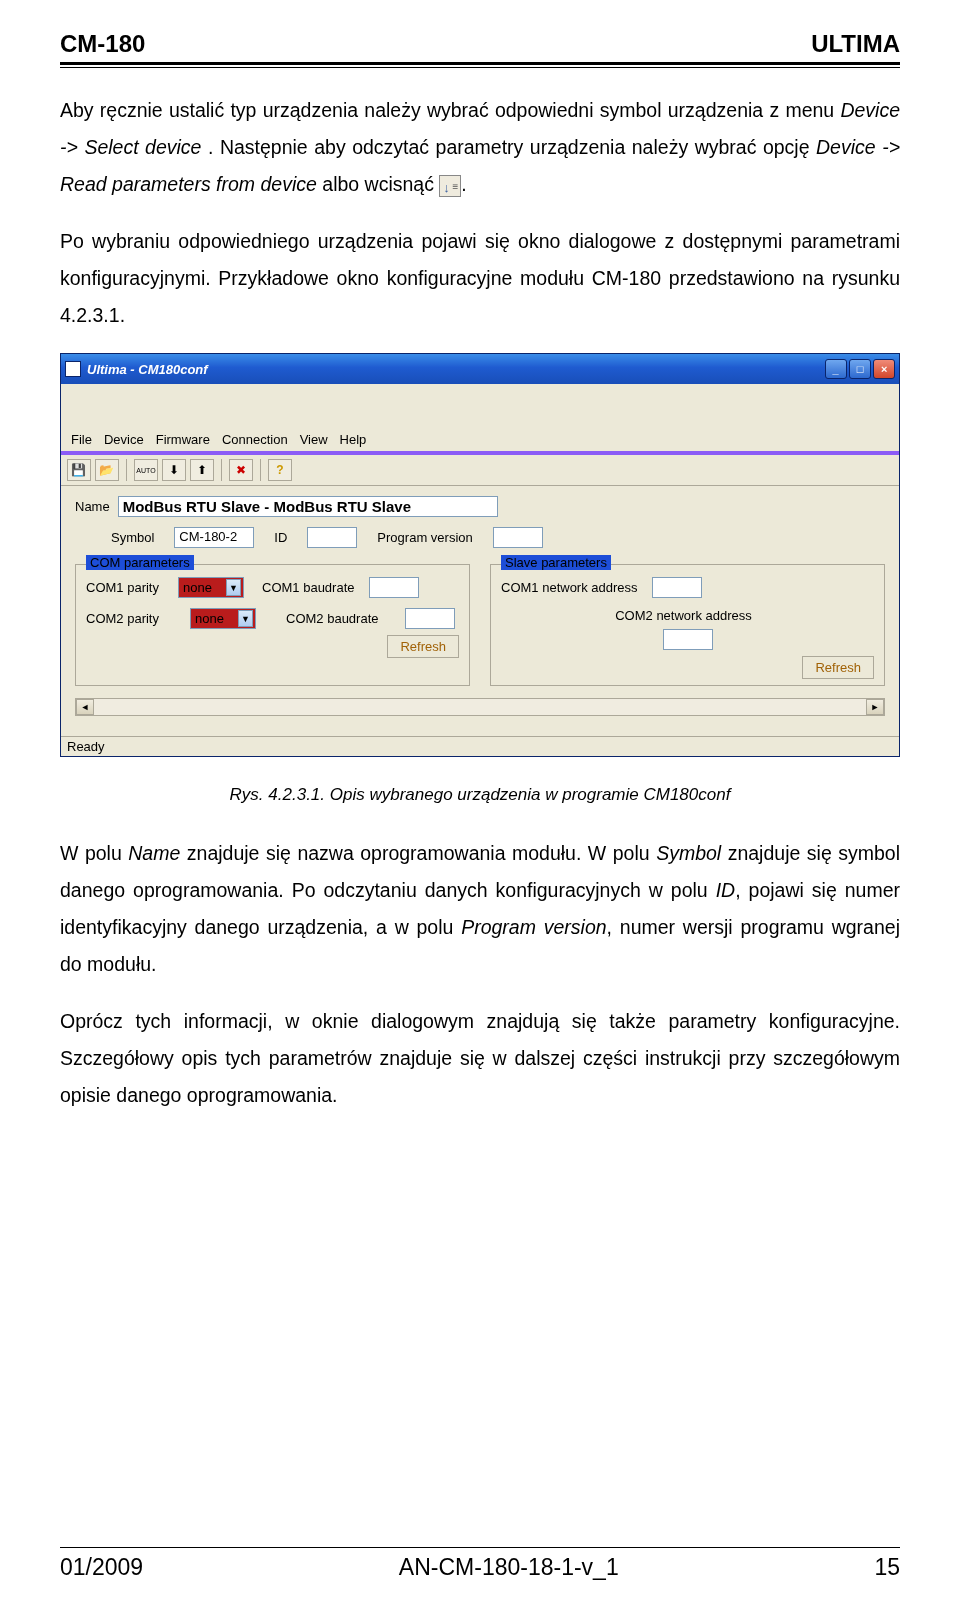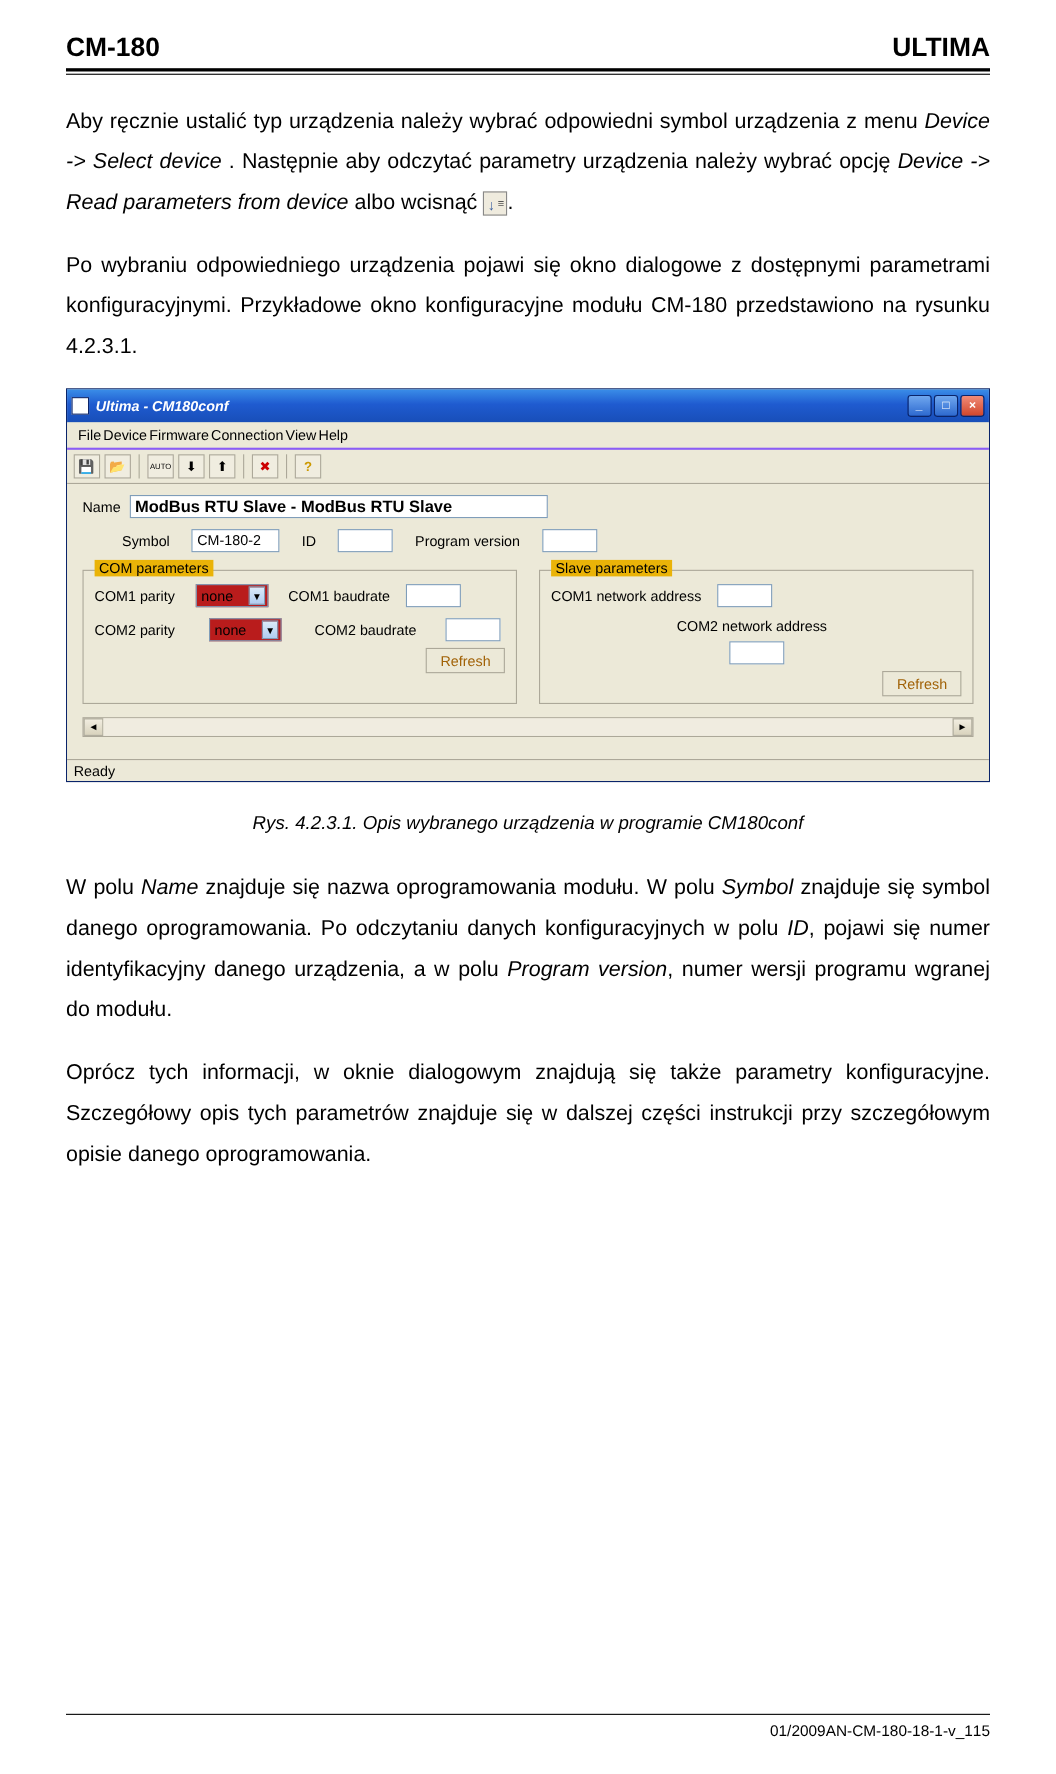--- a/index.html
+++ b/index.html
@@ -94,24 +94,25 @@
     color: #fff;
     display: flex;
     align-items: center;
     justify-content: center;
     font-size: 11px;
     font-weight: bold;
   }
   .tb-close { background: linear-gradient(to bottom,#f08b78,#d1462b); }
   .menubar {
     display: flex;
-    gap: 2px;
+    gap: 12px;
     padding: 4px 10px;
     background: #ece9d8;
-    border-bottom: 2px solid #8b5cf6;
+    border-bottom: 4px solid #8b5cf6;
+    margin-top: 44px;
   }
   .toolbar {
     display: flex;
     align-items: center;
     gap: 4px;
     padding: 4px 6px;
     background: #ece9d8;
     border-bottom: 1px solid #aca899;
   }
   .tool-btn {
@@ -146,21 +147,21 @@
   .tiny-box { width: 50px; font-weight: normal; }
   .groupbox {
     border: 1px solid #aca899;
     padding: 12px 10px 10px 10px;
     position: relative;
   }
   .groupbox-legend {
     position: absolute;
     top: -10px;
     left: 10px;
-    background: #eab308;
+    background: #1d4ed8;
     padding: 0 4px;
   }
   .two-cols { display: flex; gap: 20px; margin-top: 16px; }
   .col { flex: 1; }
   .select {
     background: #b91c1c;
     border: 1px solid #7f9db9;
     height: 21px;
     width: 66px;
     display: inline-flex;
@@ -210,21 +211,21 @@
     font-size: 17px;
     margin: 16px 0 30px 0;
   }
   .footer {
     position: absolute;
     bottom: 32px;
     left: 60px;
     right: 60px;
   }
   .footer-rule { border-top:1px solid #000; margin-bottom:6px; }
-  .footer-row { display:flex; justify-content:flex-end; font-size:14px; }
+  .footer-row { display:flex; justify-content:space-between; font-size:23px; }
 </style>
 </head>
 <body>
 
 <div class="header-row">
   <span>CM-180</span>
   <span>ULTIMA</span>
 </div>
 <div class="double-rule"></div>
 

